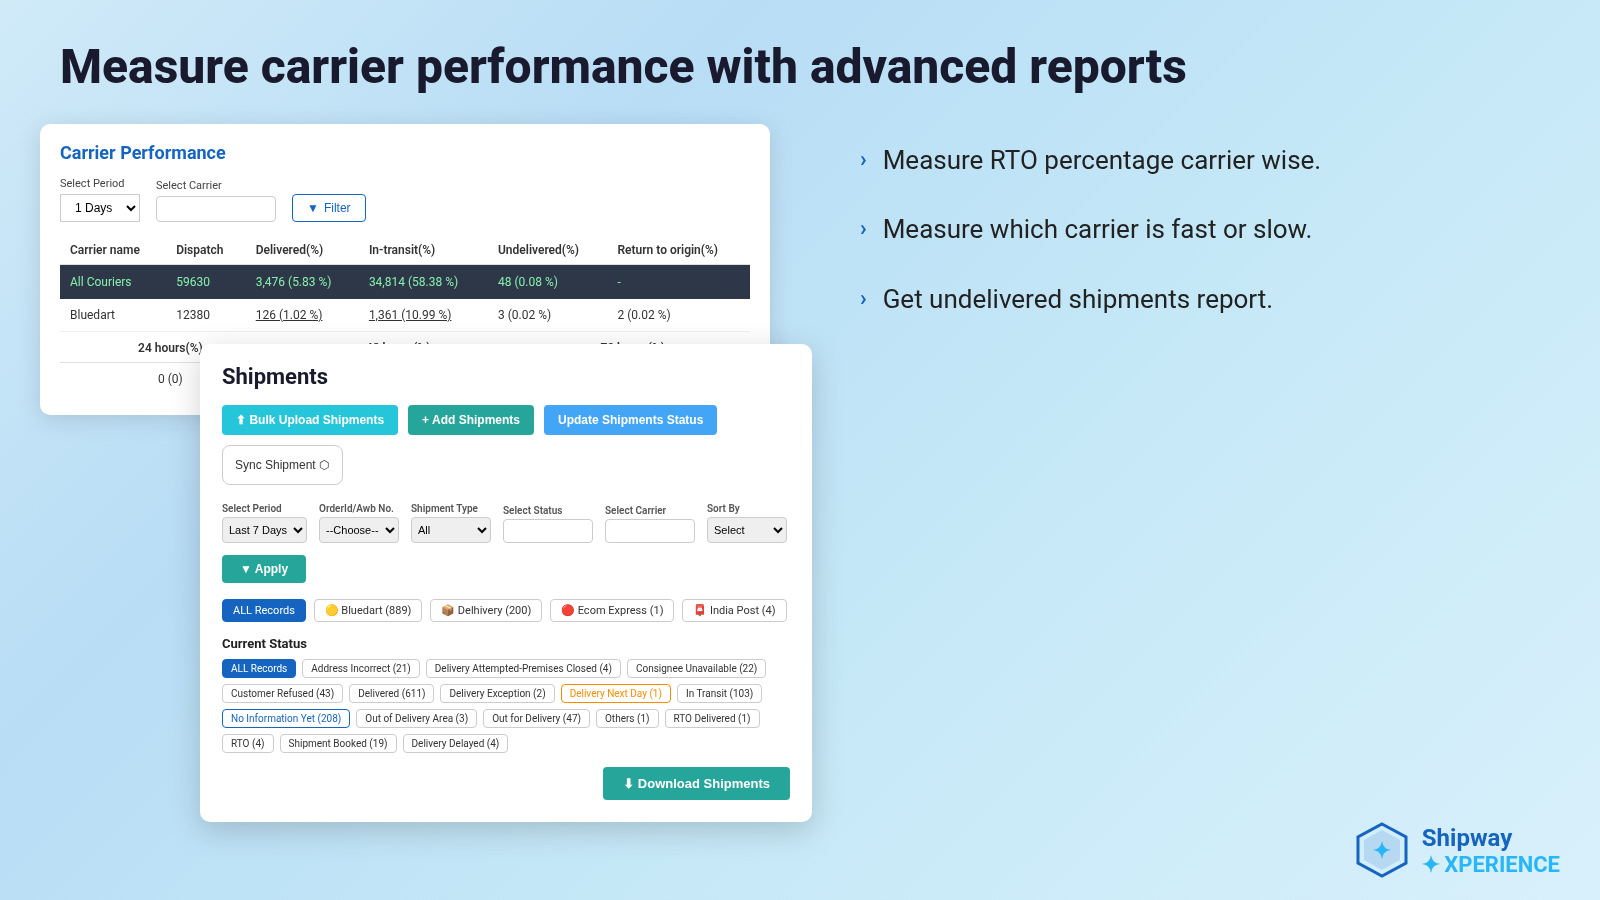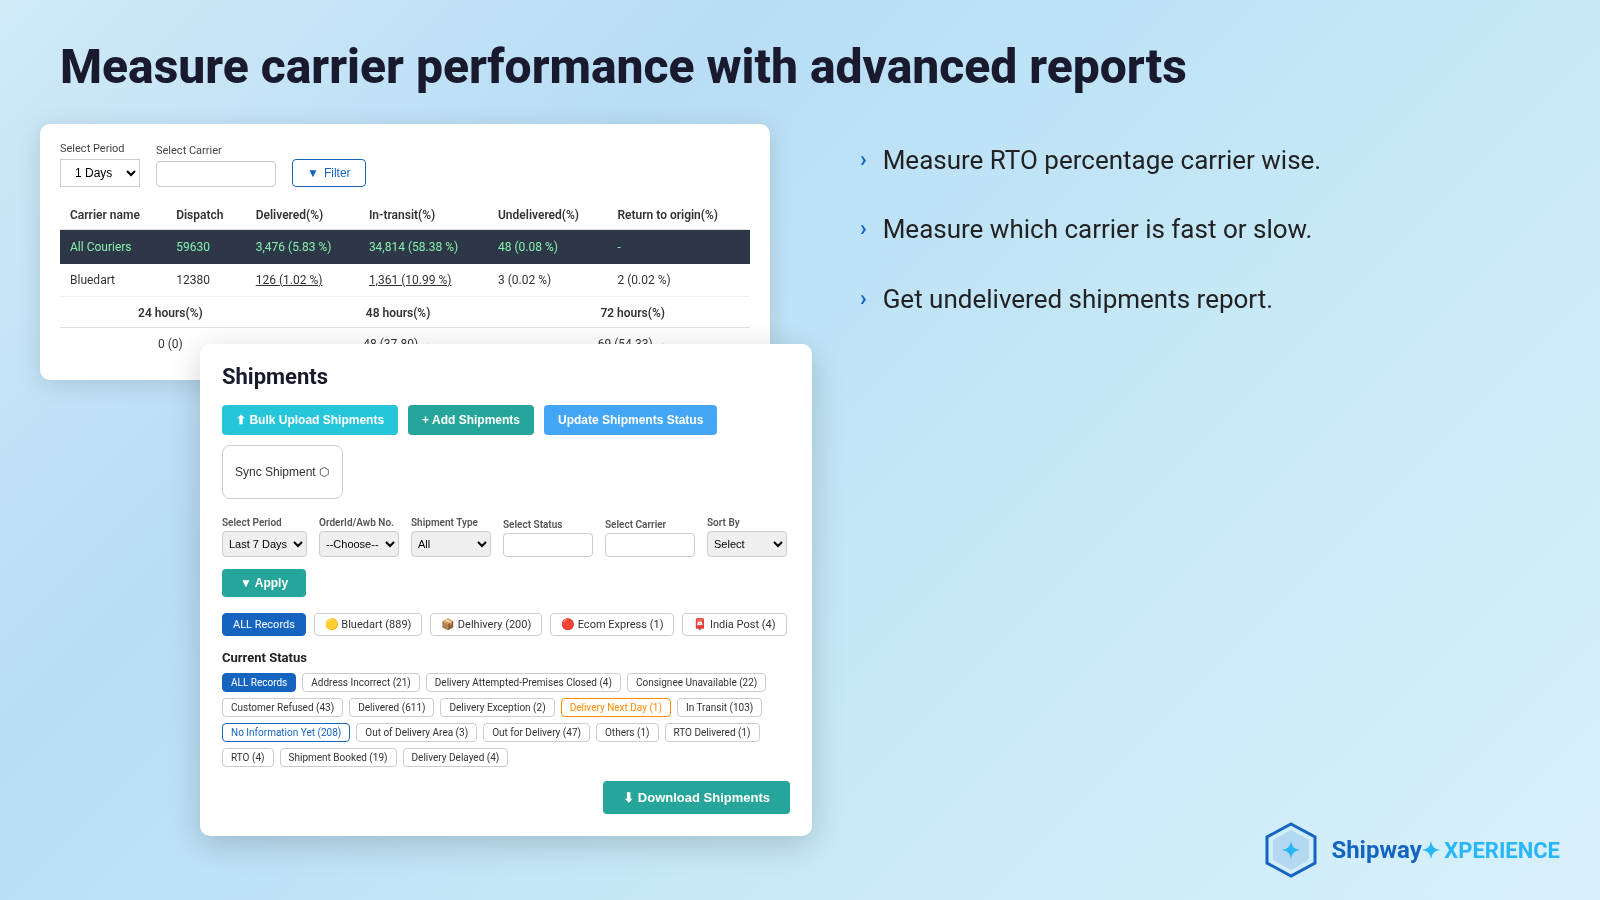--- a/index.html
+++ b/index.html
@@ -213,21 +213,21 @@
       padding: 8px 14px;
       font-size: 12px;
       font-weight: 600;
       cursor: pointer;
     }
 
     .btn-sync {
       background: #fff;
       border: 1px solid #ccc;
       border-radius: 8px;
-      padding: 19px 12px;
+      padding: 12px 12px;
       font-size: 12px;
       cursor: pointer;
       color: #333;
     }
 
     .filters-row {
       display: flex;
       gap: 12px;
       align-items: flex-end;
       margin-bottom: 16px;
@@ -378,21 +378,21 @@
       gap: 10px;
     }
 
     .logo-box {
       width: 60px;
       height: 60px;
     }
 
     .logo-text-area {
       display: flex;
-      flex-direction: row;
+      flex-direction: column;
     }
 
     .logo-shipway {
       font-size: 24px;
       font-weight: 700;
       color: #1565c0;
     }
 
     .logo-xperience {
       font-size: 22px;
@@ -406,20 +406,21 @@
 </head>
 <body>
 
 <h1 class="main-heading">Measure carrier performance with advanced reports</h1>
 
 <div class="content-area">
 
   <div class="screenshots-panel">
 
     <div class="carrier-performance-card">
+      <div class="card-title">Carrier Performance</div>
 
       <div class="filter-row">
         <div class="filter-group">
           <label>Select Period</label>
           <select>
             <option>1 Days</option>
           </select>
         </div>
         <div class="filter-group">
           <label>Select Carrier</label>

